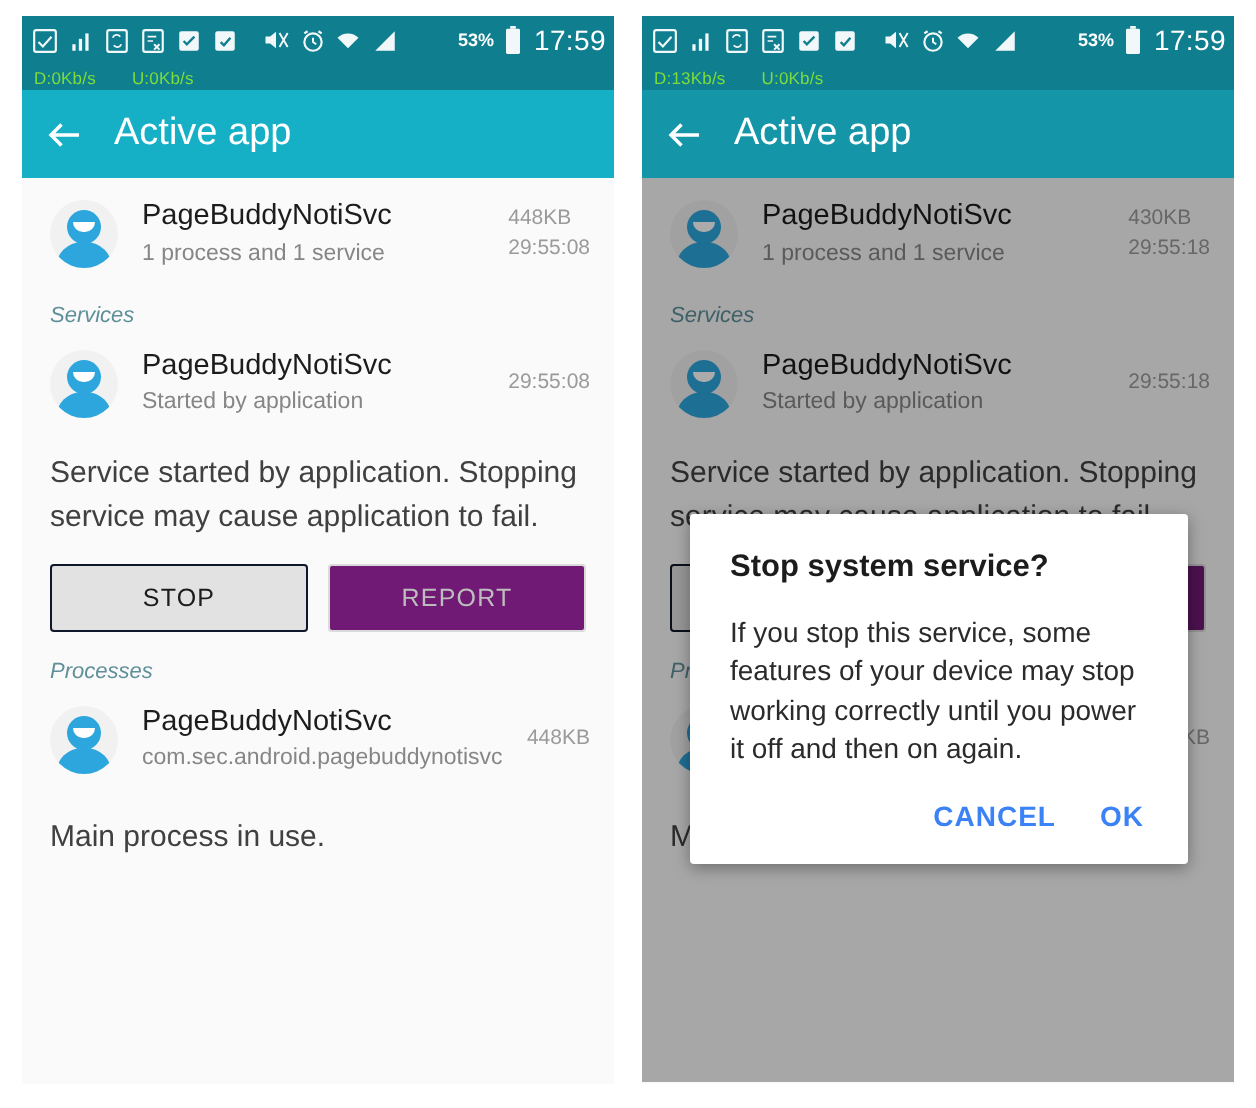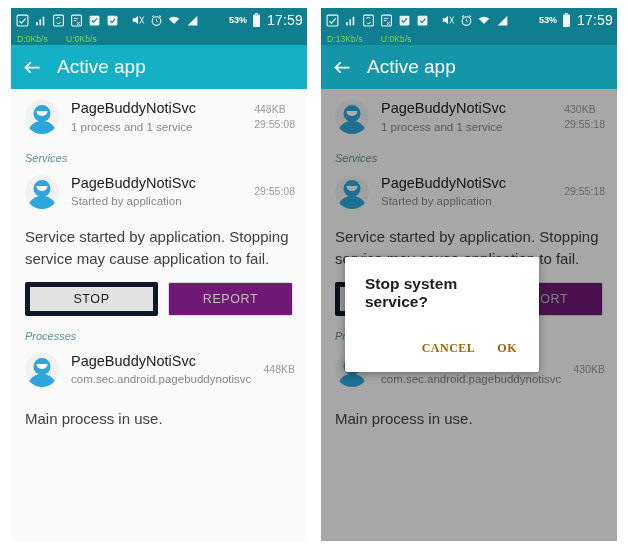--- a/index.html
+++ b/index.html
@@ -195,35 +195,35 @@
     height: 34px;
     border-radius: 2px;
     display: flex;
     align-items: center;
     justify-content: center;
     font-size: 12.5px;
     letter-spacing: .6px;
   }
   .btn-stop {
     background: #e2e2e2;
-    border: 5px solid #0f172a;
+    border: 1px solid #0f172a;
     color: #1c1c1c;
   }
   .btn-report {
     background: #701a75;
     border: 1px solid #dadada;
     color: #bdbdbd;
   }
 
   
   .dialog {
     position: absolute;
     left: 24px;
     top: 168px;
-    width: 194px;
+    width: 249px;
     background: #ffffff;
     border-radius: 2px;
     box-shadow: 0 2px 8px rgba(0,0,0,0.35);
     padding: 18px 20px 6px 20px;
     z-index: 5;
   }
   .dlg-title {
     font-size: 15.5px;
     font-weight: bold;
     color: #1c1c1c;
@@ -235,25 +235,24 @@
     line-height: 1.38;
   }
   .dlg-actions {
     display: flex;
     justify-content: flex-end;
     align-items: center;
     gap: 22px;
     padding: 16px 2px 10px 0;
   }
   .dlg-btn {
-    font-size: 12px;
+    font-size: 14px;
     font-weight: bold;
     letter-spacing: .5px;
-    color: #a16207;
-    font-family: Liberation Serif, serif;
+    color: #3b82f6;
   }
 </style>
 </head>
 <body>
 
 <div class="stage">
 
   <div class="phone phone-left">
 
     <div class="statusbar">
@@ -557,20 +556,21 @@
         </span>
         <span class="row-meta">
           <span class="meta-a" style="display:block">430KB</span>
         </span>
       </div>
 
       <div class="body-text" style="padding-top:10px">Main process in use.</div>
 
       <div class="dialog">
         <div class="dlg-title">Stop system service?</div>
+        <div class="dlg-msg">If you stop this service, some features of your device may stop working correctly until you power it off and then on again.</div>
         <div class="dlg-actions">
           <span class="dlg-btn">CANCEL</span>
           <span class="dlg-btn">OK</span>
         </div>
       </div>
     </div>
   </div>
 
 </div>
 

